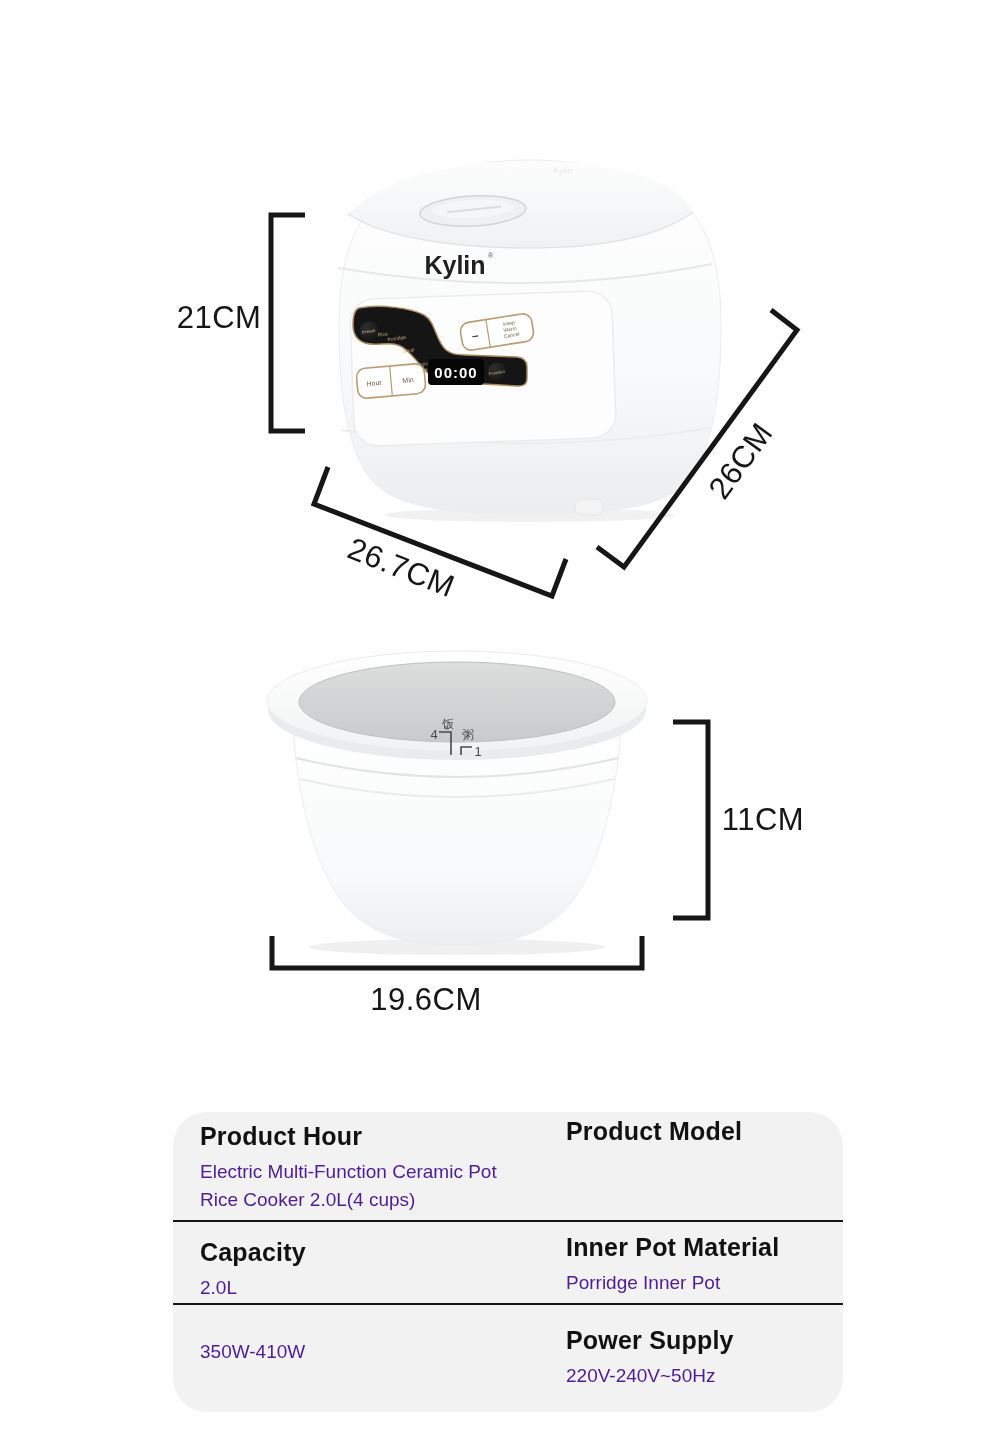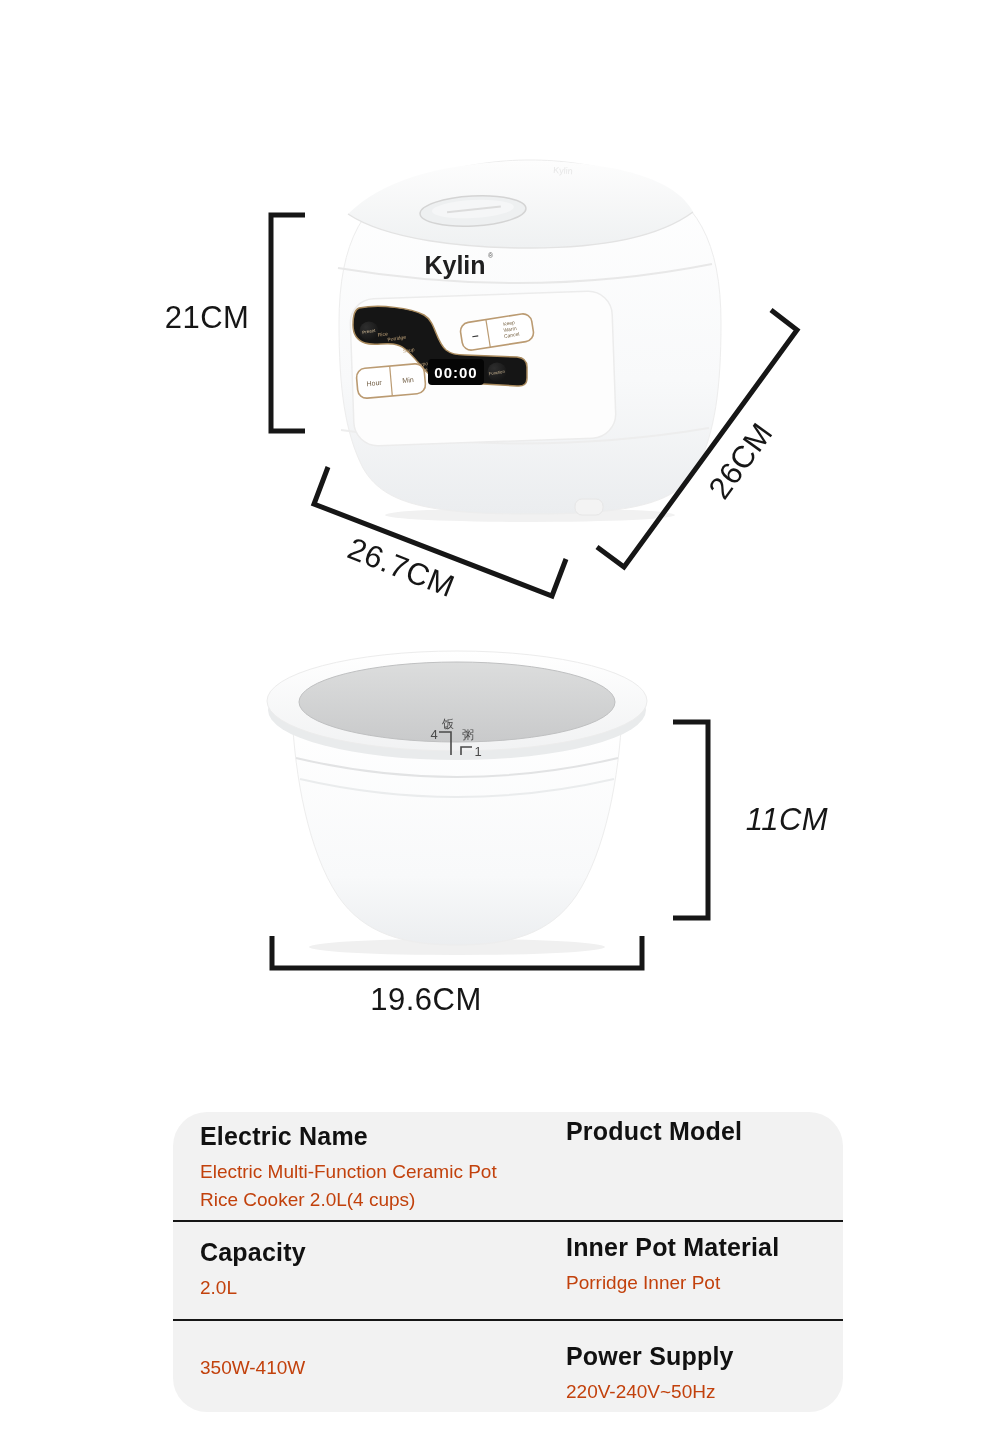--- a/index.html
+++ b/index.html
@@ -19,25 +19,25 @@
   .dim-label.rot-br { transform:translate(-50%,-50%) rotate(21.5deg); }
   .dim-label.rot-ur { transform:translate(-50%,-50%) rotate(-54deg); }
 
   
   .spec-card {
     position:absolute; left:173px; top:1112px; width:670px; height:300px;
     background:#f2f2f2; border-radius:34px; overflow:hidden;
   }
   .spec-row { display:grid; grid-template-columns:366px 1fr; padding-left:27px; }
   .spec-row.r1 { height:108px; padding-top:10px; }
-  .spec-row.r2 { height:97px;  padding-top:16px; }
+  .spec-row.r2 { height:81px;  padding-top:16px; }
   .spec-row.r3 { padding-top:26px; }
   .spec-divider { border-top:2px solid #161616; width:100%; }
   .spec-label { font-size:25px; font-weight:700; color:#111; letter-spacing:.2px; }
-  .spec-value { font-size:19px; color:#c2410c; margin-top:7px; line-height:28px; max-width:330px; }
+  .spec-value { font-size:19px; color:#4c1d95; margin-top:7px; line-height:28px; max-width:330px; }
   .cell-right { transform:translateY(-5px); padding-right:10px; }
   .cell-right .spec-value { max-width:265px; }
 </style>
 </head>
 <body>
 
 <div class="page">
 
   <svg class="abs" style="left:325px; top:148px;" width="410" height="380" viewBox="0 0 410 380">
     <defs>
@@ -168,30 +168,30 @@
   <svg class="abs" style="left:0; top:0; pointer-events:none;" width="1000" height="1455" viewBox="0 0 1000 1455">
     <g fill="none" stroke="#161616" stroke-width="5">
       <path d="M 305,215 L 271,215 L 271,431 L 305,431"></path>
       <path d="M 328,467 L 314,504 L 552,596 L 566,559"></path>
       <path d="M 597,547 L 624,567 L 797,330 L 771,310"></path>
       <path d="M 673,722 L 708,722 L 708,918 L 673,918"></path>
       <path d="M 272,936 L 272,968 L 642,968 L 642,936"></path>
     </g>
   </svg>
 
-  <div class="dim-label" style="left:207px; top:318px;">21CM</div>
+  <div class="dim-label" style="left:219px; top:318px;">21CM</div>
   <div class="dim-label rot-br" style="left:401px; top:568px;">26.7CM</div>
   <div class="dim-label rot-ur" style="left:741px; top:461px;">26CM</div>
-  <div class="dim-label" style="left:787px; top:820px;font-style:italic;">11CM</div>
+  <div class="dim-label" style="left:763px; top:820px;">11CM</div>
   <div class="dim-label" style="left:426px; top:1000px;">19.6CM</div>
 
   <div class="spec-card">
     <div class="spec-row r1">
       <div class="cell-left">
-        <div class="spec-label">Electric Name</div>
+        <div class="spec-label">Product Hour</div>
         <div class="spec-value">Electric Multi-Function Ceramic Pot Rice Cooker 2.0L(4 cups)</div>
       </div>
       <div class="cell-right">
         <div class="spec-label">Product Model</div>
       </div>
     </div>
     <div class="spec-divider"></div>
     <div class="spec-row r2">
       <div class="cell-left">
         <div class="spec-label">Capacity</div>

